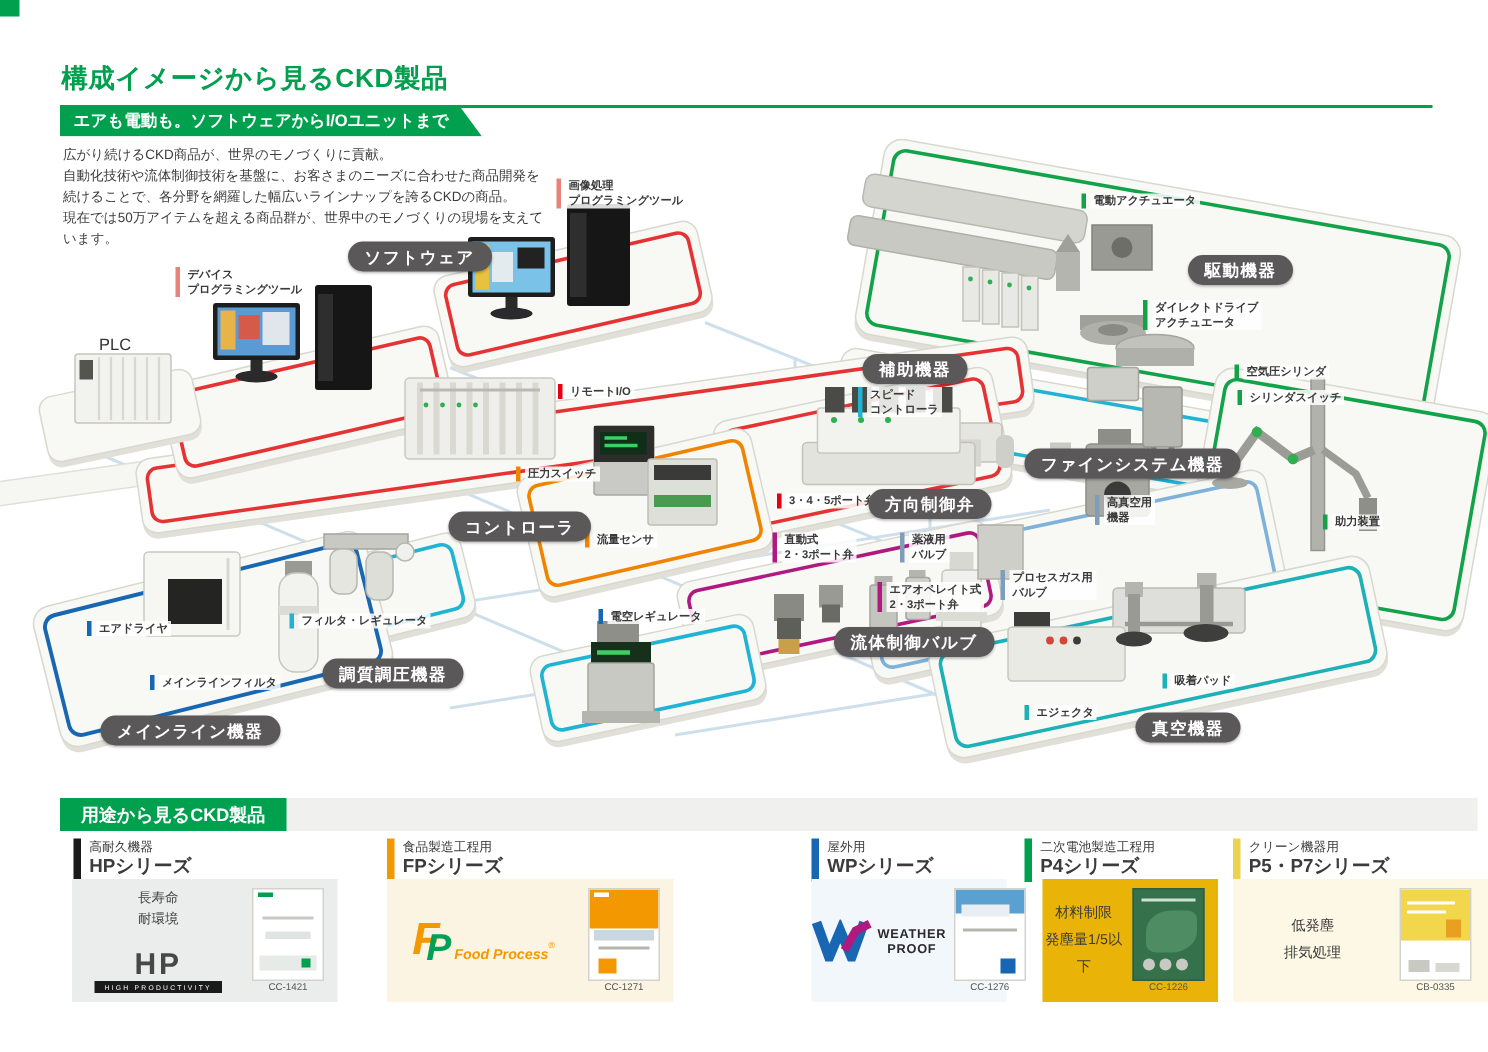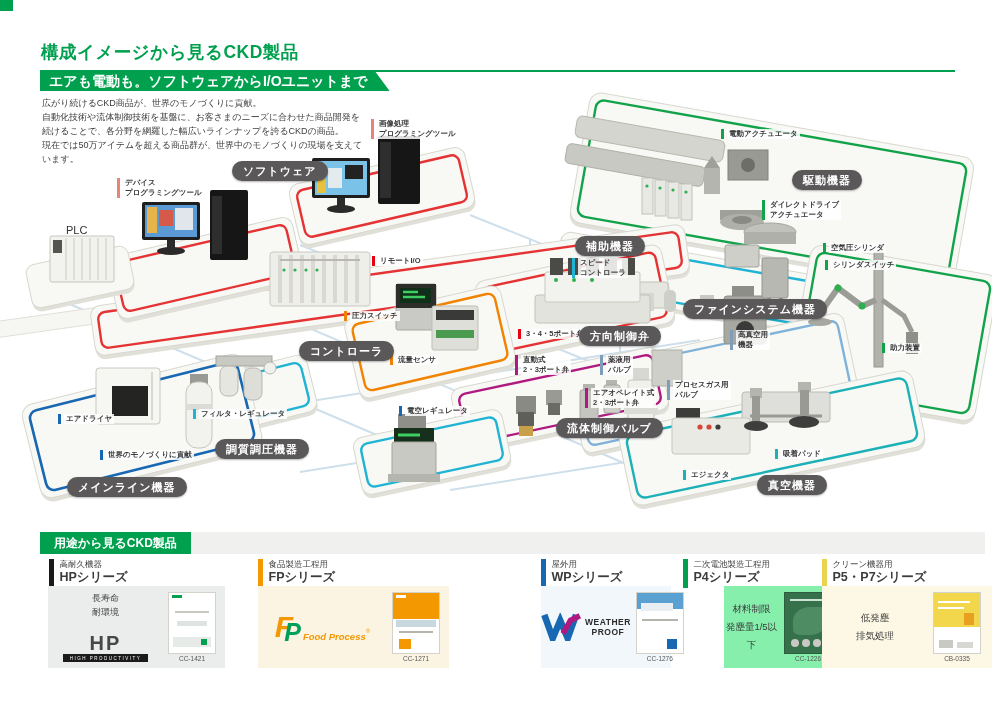--- a/index.html
+++ b/index.html
@@ -3,21 +3,21 @@
 <meta charset="utf-8">
 <style>
   html,body{margin:0;padding:0;background:#fff;}
   .page{position:relative;width:992px;height:701px;background:#ffffff;overflow:hidden;
         font-family:"Liberation Sans","DejaVu Sans",sans-serif;color:#3a3a3a;}
   
   .corner-mark{position:absolute;left:0;top:0;width:13px;height:11px;background:#00A04E;}
   .page-title{position:absolute;left:41px;top:40px;font-size:17.5px;font-weight:bold;color:#00A04E;letter-spacing:.5px;}
   .rule{position:absolute;left:40px;top:70px;width:915px;height:2px;background:#00A04E;}
   .banner{position:absolute;left:40px;top:72px;height:19px;line-height:19px;background:#00A04E;color:#fff;
-          font-size:14px;font-weight:bold;padding:0 22px 0 9px;
+          font-size:11px;font-weight:bold;padding:0 22px 0 9px;
           clip-path:polygon(0 0,calc(100% - 14px) 0,100% 100%,0 100%);}
   .intro{position:absolute;left:42px;top:97px;width:420px;font-size:9px;line-height:1.55;color:#3d3d3d;white-space:pre-line;}
   
   .diagram-svg{position:absolute;left:0;top:0;width:992px;height:701px;z-index:1;}
   .dlabel{position:absolute;display:flex;z-index:5;}
   .dlabel .bar{width:3px;margin-right:3px;flex:none;}
   .dlabel .txt{font-size:7.5px;line-height:1.35;color:#3a3a3a;background:rgba(255,255,255,.85);
                padding:0 2px;white-space:pre-line;font-weight:600;}
   .plc-label{position:absolute;left:66px;top:224px;font-size:11px;color:#333;z-index:5;}
   .dbadge{position:absolute;z-index:6;background:#5a5858;color:#fff;font-size:11px;font-weight:bold;
@@ -407,21 +407,21 @@
   <div class="dlabel" style="left:882px;top:343px">
       <span class="bar" style="background-color: rgb(18, 163, 74);"></span>
       <span class="txt">助力装置</span>
     </div>
   <div class="dlabel" style="left:58px;top:414px">
       <span class="bar" style="background-color: rgb(23, 103, 178);"></span>
       <span class="txt">エアドライヤ</span>
     </div>
   <div class="dlabel" style="left:100px;top:450px">
       <span class="bar" style="background-color: rgb(23, 103, 178);"></span>
-      <span class="txt">世界のモノづくりに貢献</span>
+      <span class="txt">メインラインフィルタ</span>
     </div>
   <div class="dlabel" style="left:193px;top:409px">
       <span class="bar" style="background-color: rgb(31, 179, 212);"></span>
       <span class="txt">フィルタ・レギュレータ</span>
     </div>
   <div class="dlabel" style="left:399px;top:406px">
       <span class="bar" style="background-color: rgb(23, 103, 178);"></span>
       <span class="txt">電空レギュレータ</span>
     </div>
   <div class="dlabel" style="left:683px;top:470px">
@@ -533,21 +533,21 @@
       <div class="cover">
         <span class="cfill" style="top:0;height:16px;background:#5aa0d0"></span>
         <span class="cfill" style="top:10px;height:8px;background:#e8eef2;left:4px;right:10px"></span>
         <span class="cfill" style="top:26px;height:1.5px;background:#b5b5ad;left:5px;right:5px"></span>
         <span class="cfill" style="bottom:4px;left:30px;width:10px;height:10px;background:#1767b2;right:auto"></span>
       </div>
       <div class="code">CC-1276</div>
     </div>
   </div>
 
-  <div class="card-body" style="left:724px;width:117px;background:#86efac">
+  <div class="card-body" style="left:695px;width:117px;background:#eab308">
     <div class="feat-left"><span>材料制限</span><br><span>発塵量1/5以下</span></div>
     <div class="cover-col">
       <div class="cover" style="background:#35714a;border-color:#2c5e3e">
         <span class="cfill" style="top:6px;height:2px;background:#cfe0d4;left:5px;right:5px"></span>
         <span class="cfill" style="top:14px;bottom:18px;left:8px;right:4px;background:#4e8c63;border-radius:50% 20% 50% 20%"></span>
         <span class="cfill" style="bottom:6px;left:6px;width:8px;height:8px;background:#c9c9c3;border-radius:50%;right:auto"></span>
         <span class="cfill" style="bottom:6px;left:17px;width:8px;height:8px;background:#c9c9c3;border-radius:50%;right:auto"></span>
         <span class="cfill" style="bottom:6px;left:28px;width:8px;height:8px;background:#c9c9c3;border-radius:50%;right:auto"></span>
       </div>
       <div class="code">CC-1226</div>

